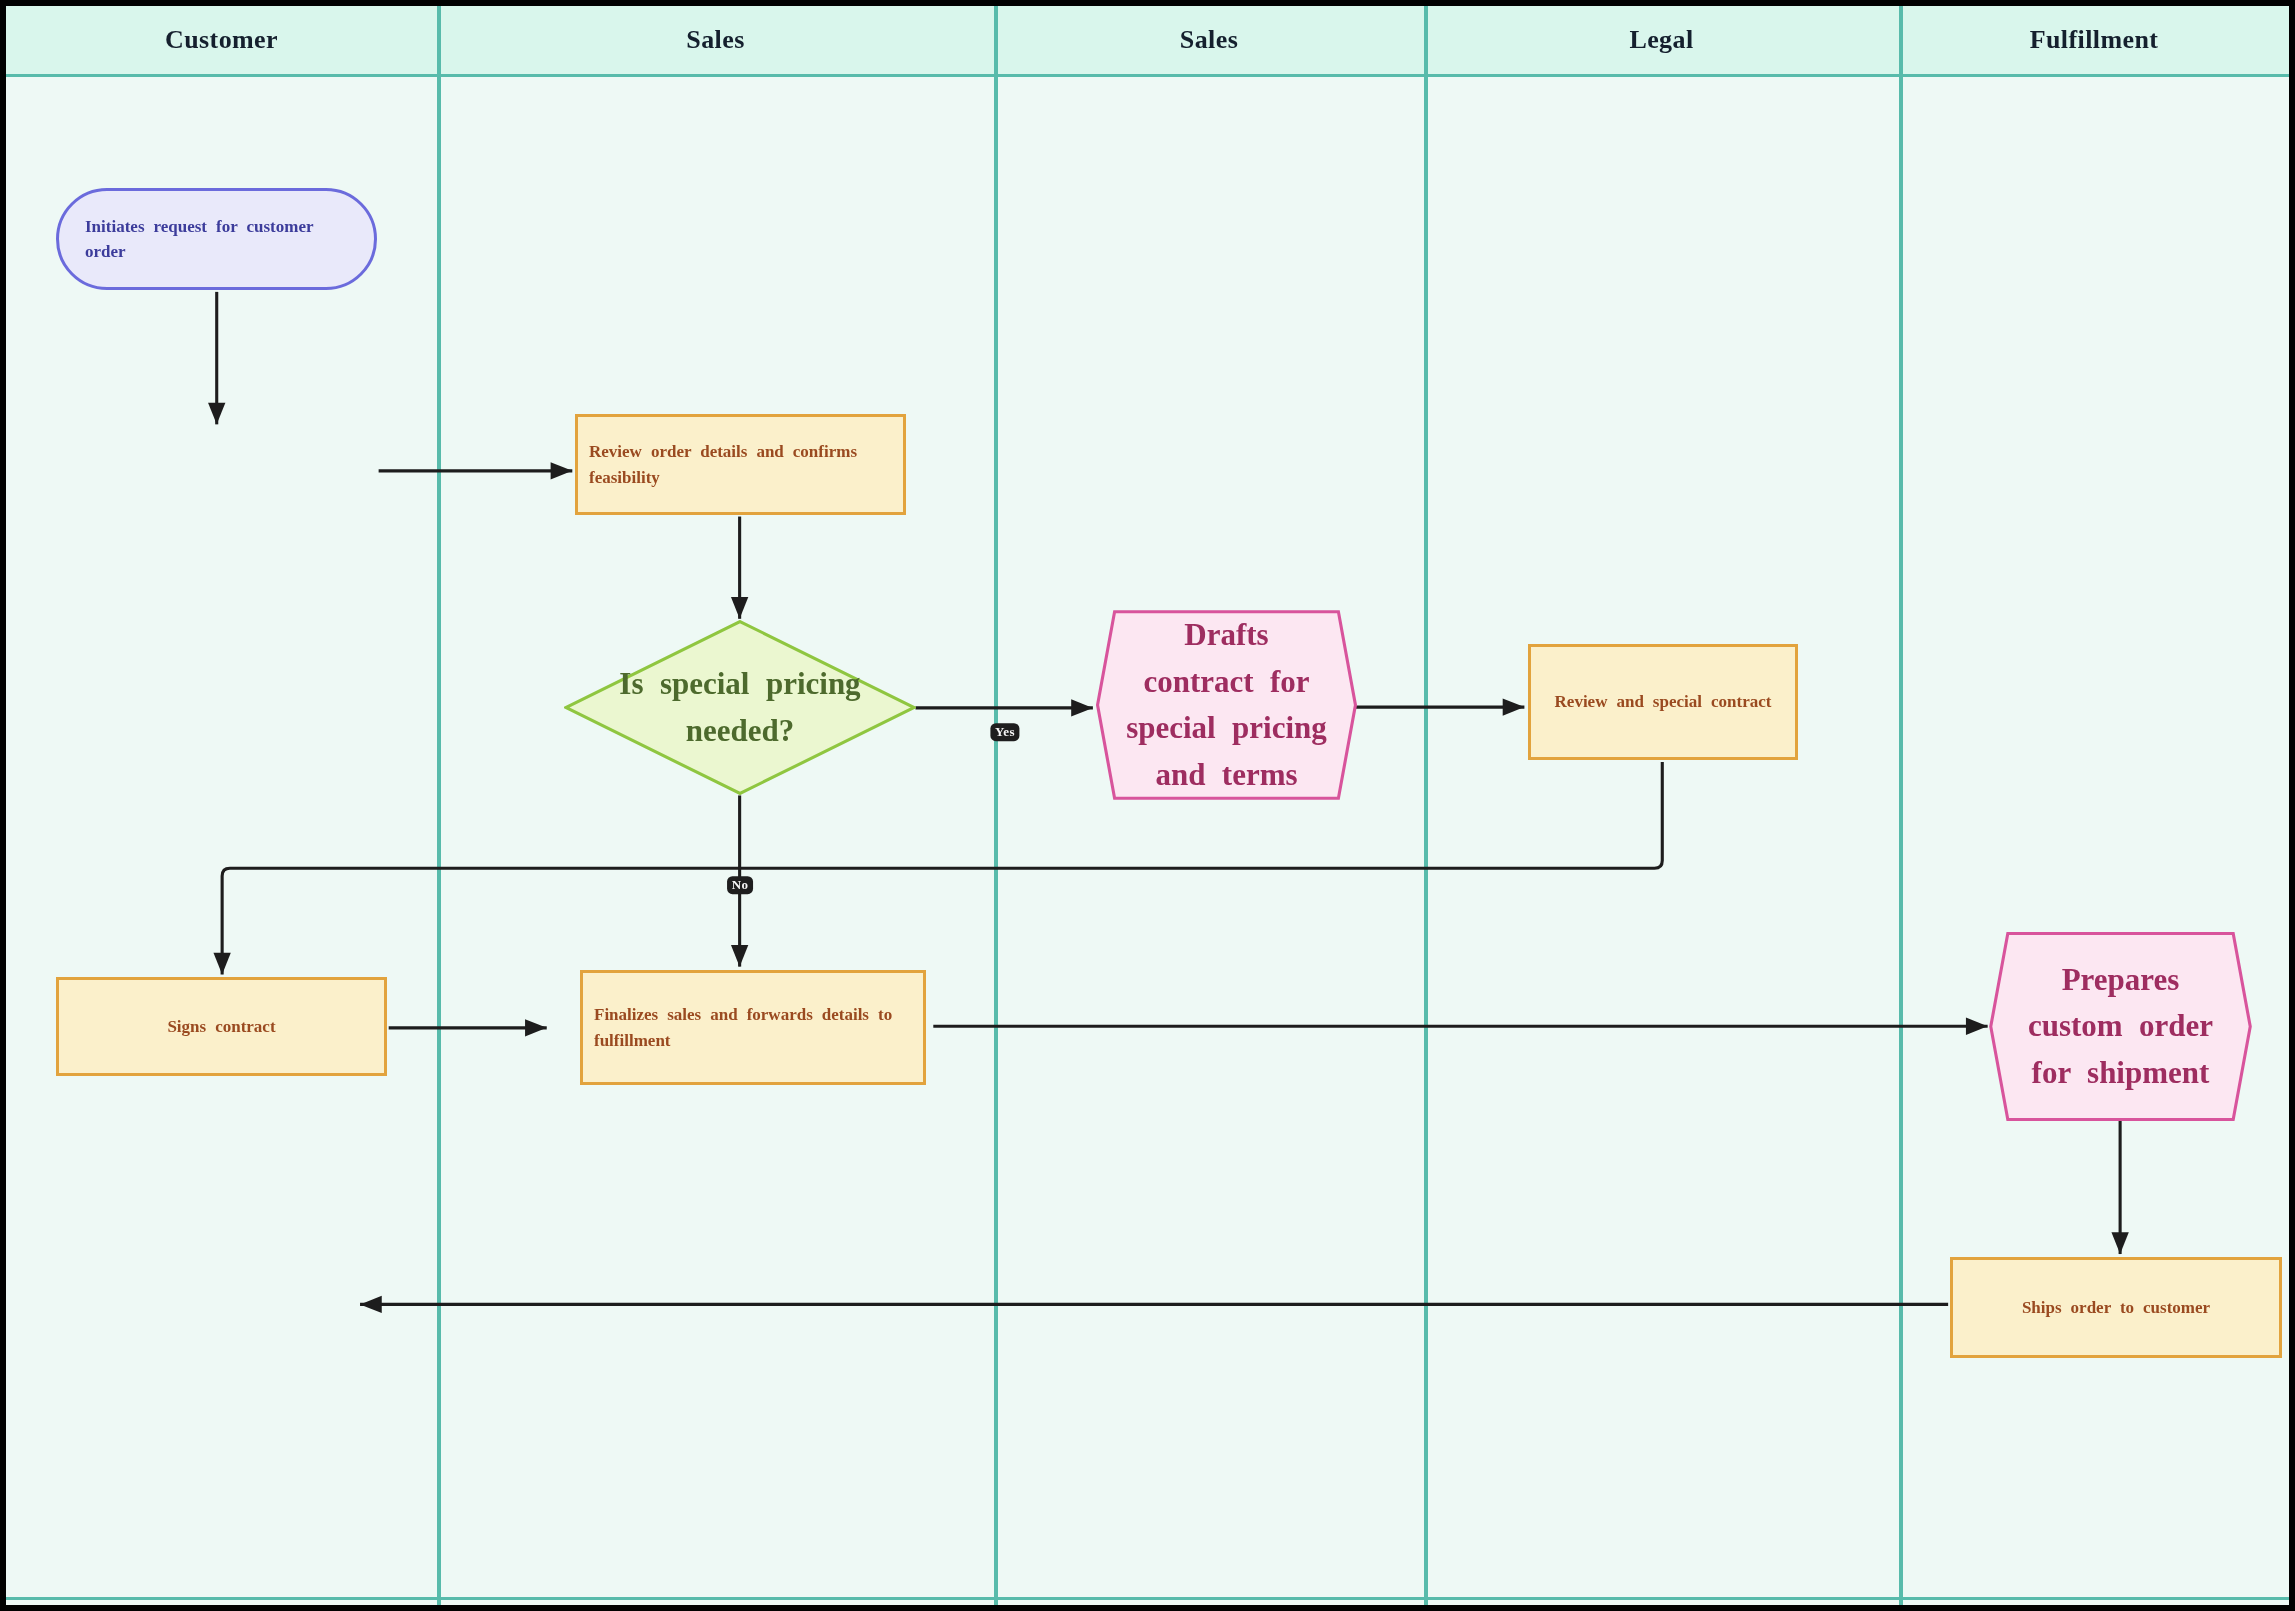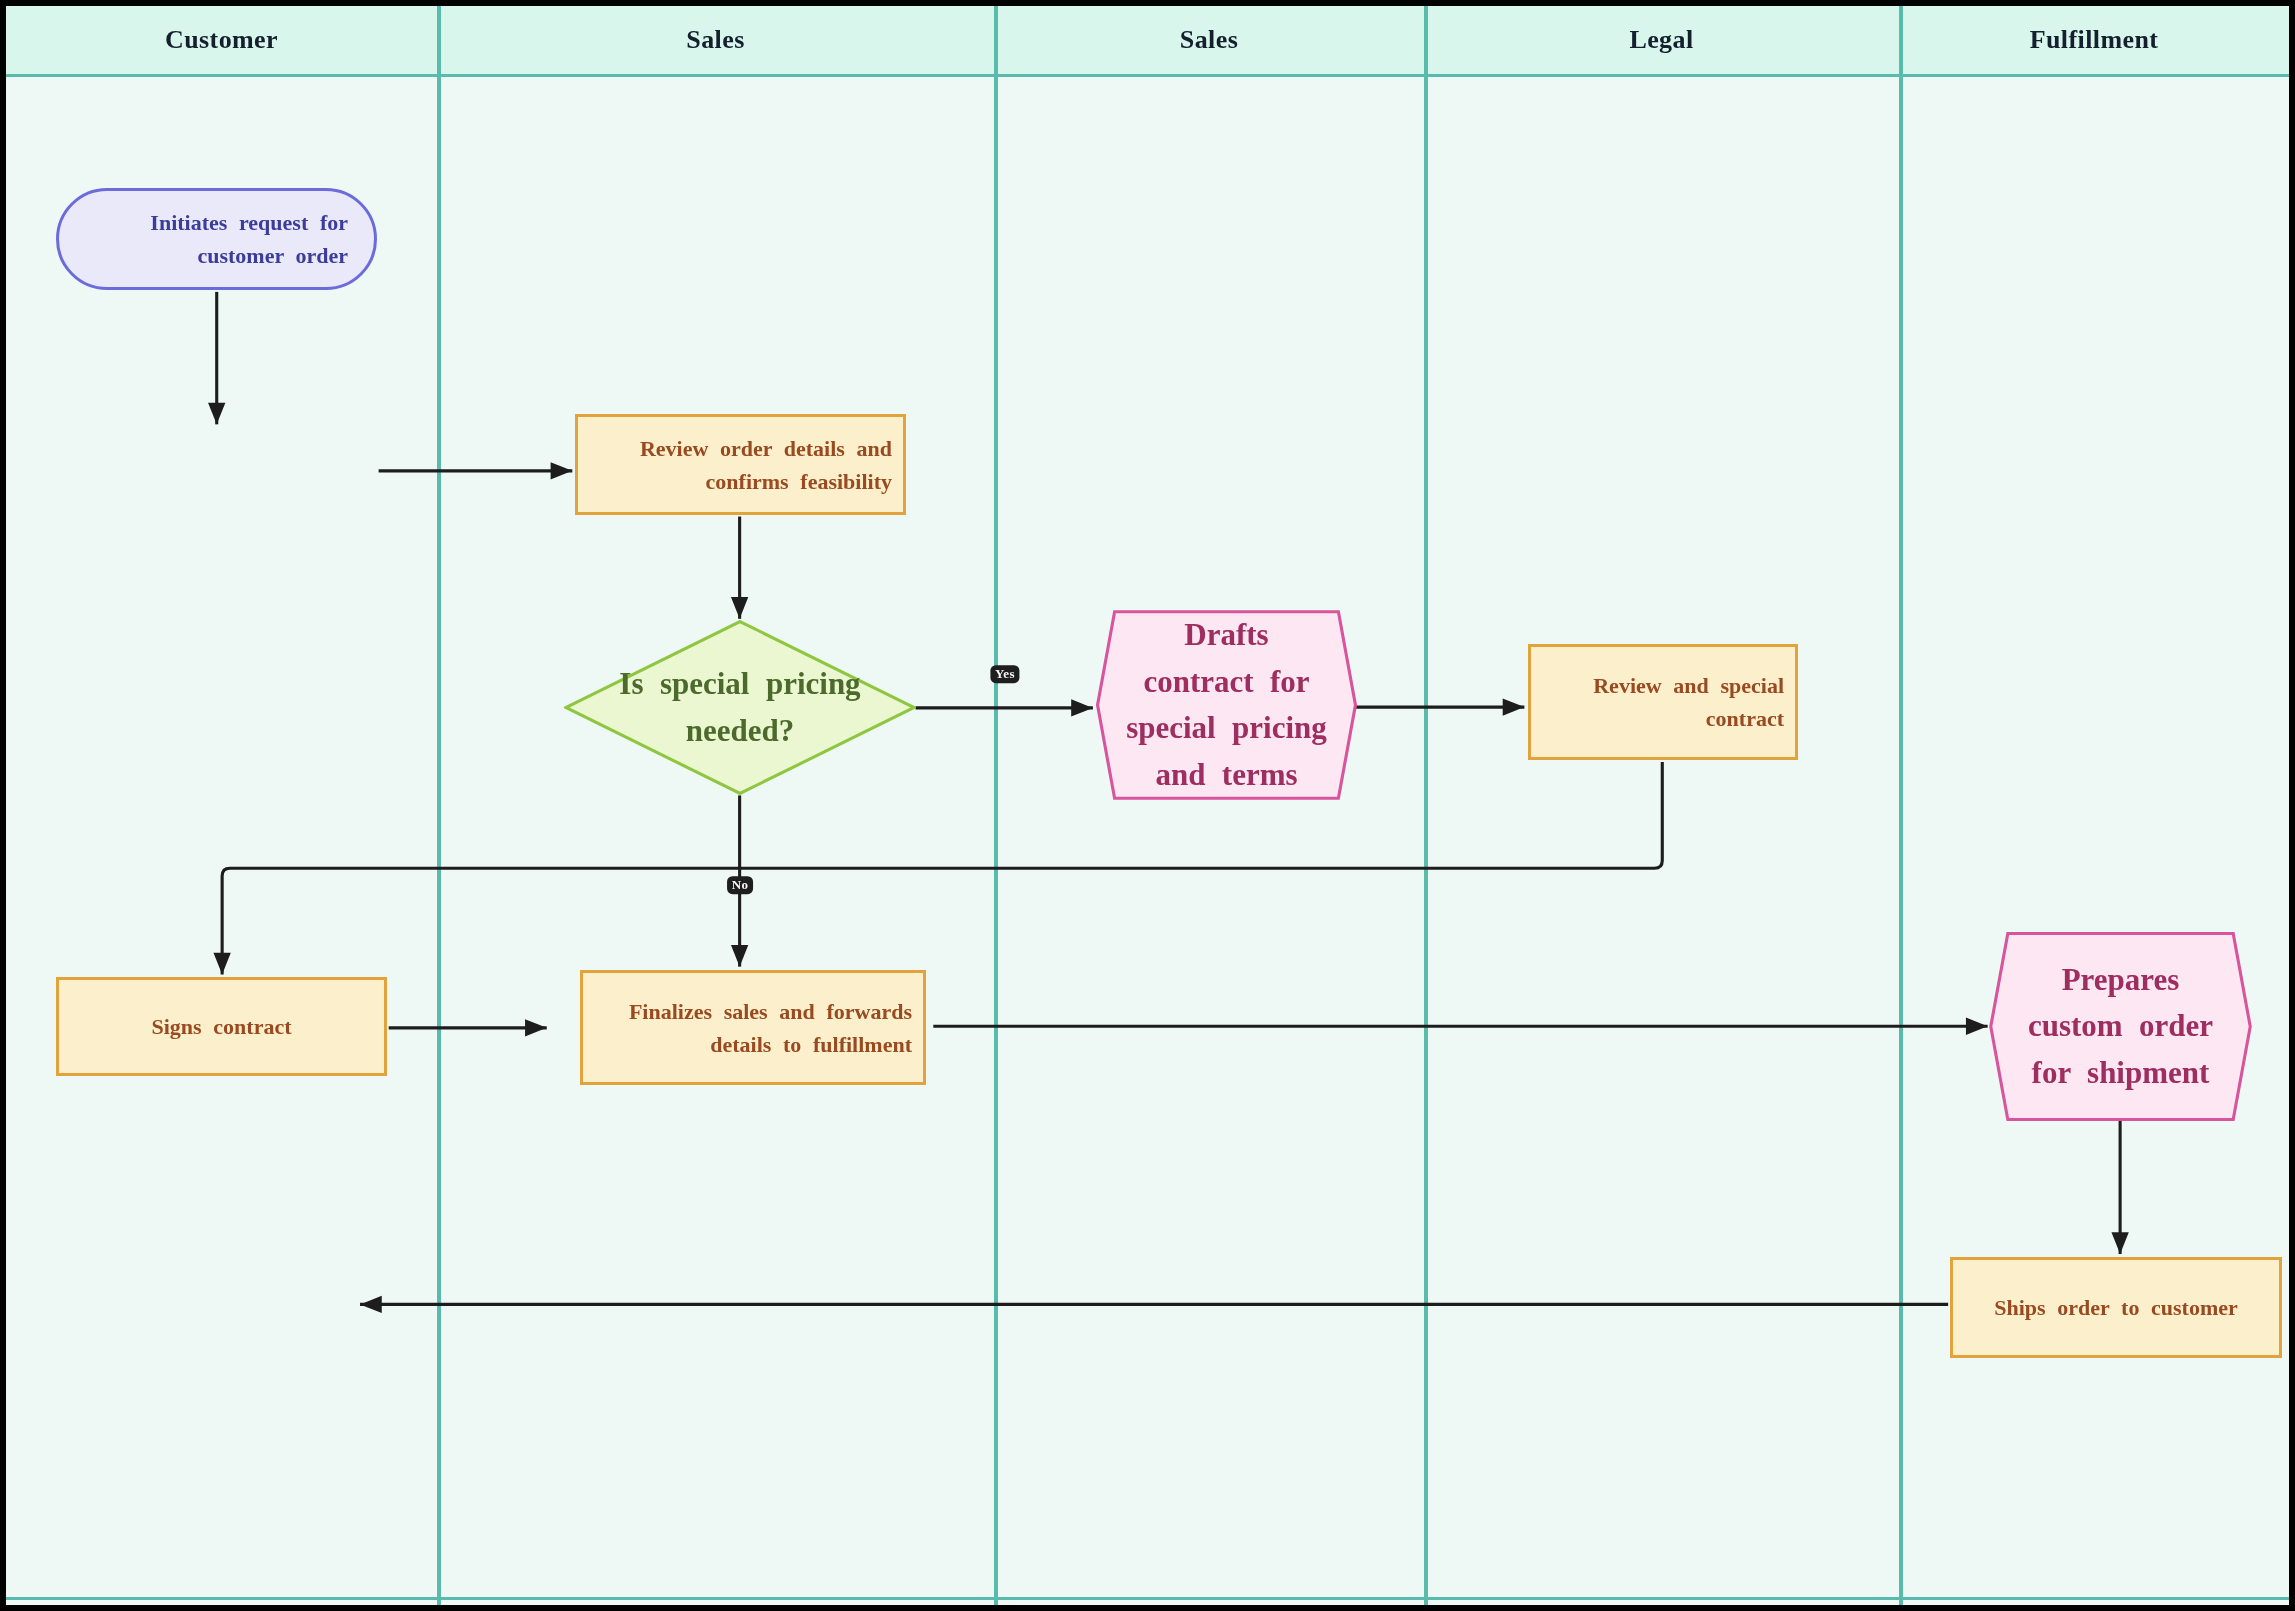--- a/index.html
+++ b/index.html
@@ -21,21 +21,21 @@
   .lane-divider{position:absolute; top:0; bottom:0; width:3.9px; background:var(--teal);}
   .lane-bottom{position:absolute; left:0; right:0; bottom:4.6px; height:3.1px; background:var(--teal);}
   .lane-header{
     position:absolute; top:0; height:68px; background:var(--header-bg);
     border-bottom:3.9px solid var(--teal);
     display:flex; align-items:center; justify-content:center;
     font-size:26px; font-weight:bold; color:var(--header-text); letter-spacing:0.4px;
   }
   
   .node{position:absolute; display:flex; align-items:center; justify-content:center;
-        text-align:right; font-weight:bold; font-size:22px; line-height:1.5;
+        text-align:left; font-weight:bold; font-size:17px; line-height:1.5;
         word-spacing:0.28em; box-sizing:border-box;}
   .stadium{background:var(--stadium-fill); border:3.1px solid var(--stadium-border);
            color:var(--stadium-text); border-radius:774px; padding:0 26px;}
   .rectangle{background:var(--rect-fill); border:3.1px solid var(--rect-border);
            color:var(--rect-text); padding:0 11px;}
   .shape-wrap{position:absolute; display:flex; align-items:center; justify-content:center;
            text-align:center; font-weight:bold; font-size:31px; line-height:1.5;
            word-spacing:0.28em;}
   .shape-wrap svg{position:absolute; inset:0;}
   .diamond-text{position:relative; color:var(--diamond-text); padding:0 46px;}
@@ -80,21 +80,21 @@
       <path d="M1742 905 L1960 905" marker-end="url(#arrow)"></path>
       <path d="M2138 976 L2138 1103 Q2138 1113 2128 1113 L289 1113 Q279 1113 279 1123 L279 1250" marker-end="url(#arrow)"></path>
       <path d="M947 1019 L947 1240" marker-end="url(#arrow)"></path>
       <path d="M494 1319 L698 1319" marker-end="url(#arrow)"></path>
       <path d="M1197 1317 L2558 1317" marker-end="url(#arrow)"></path>
       <path d="M2729 1439 L2729 1611" marker-end="url(#arrow)"></path>
       <path d="M2507 1676 L457 1676" marker-end="url(#arrow)"></path>
     </g>
   </svg>
 
-  <div class="edge-badge" style="left:999px;top:668px">Yes</div>
+  <div class="edge-badge" style="left:999px;top:726px">Yes</div>
   <div class="edge-badge" style="left:734px;top:879px">No</div>
 
   <div class="node stadium" style="left:50px;top:182px;width:321px;height:102px">
     <span>Initiates request for customer order</span>
   </div>
 
 
   <div class="node rectangle" style="left:569px;top:408px;width:331px;height:101px">
     <span>Review order details and confirms feasibility</span>
   </div>

